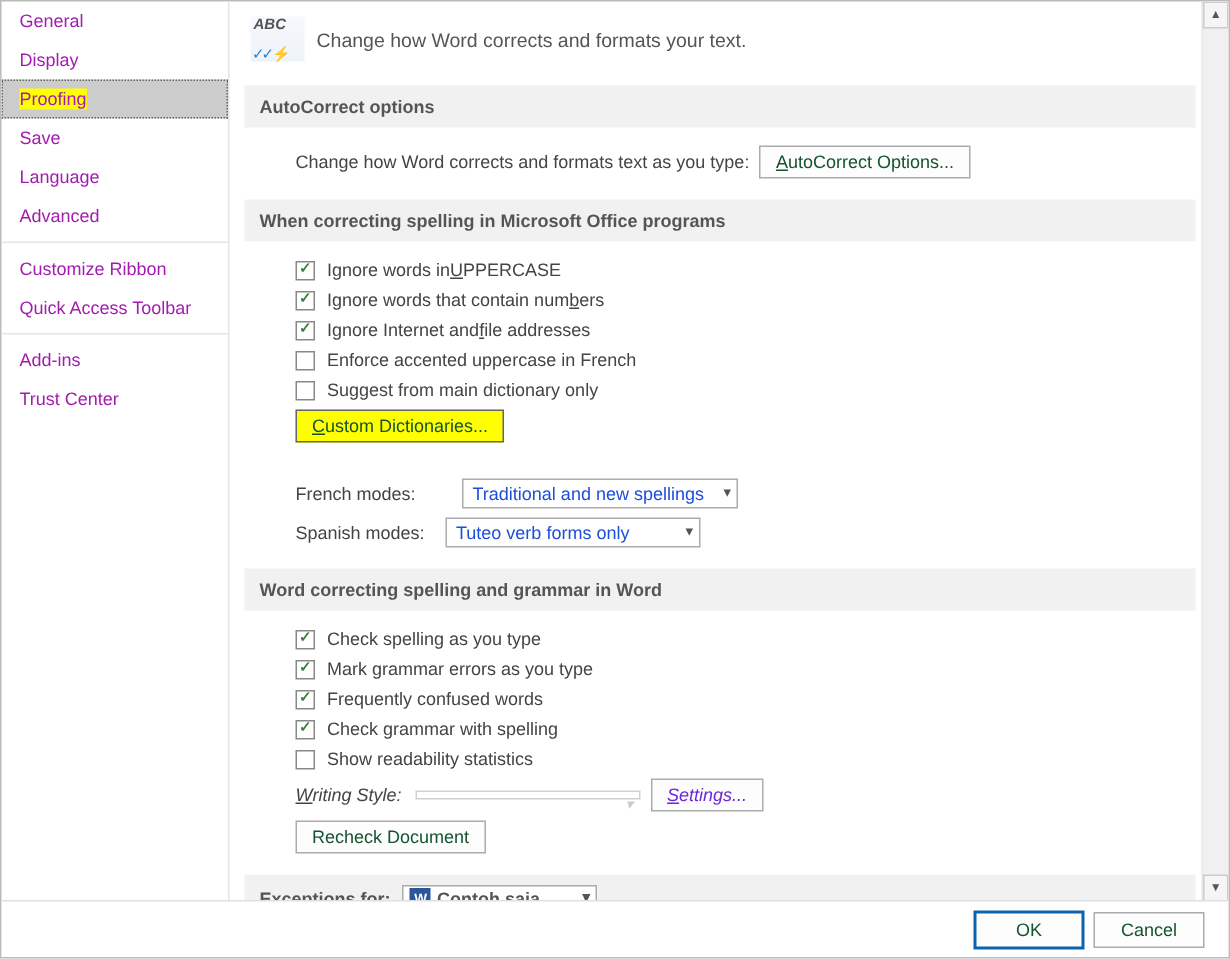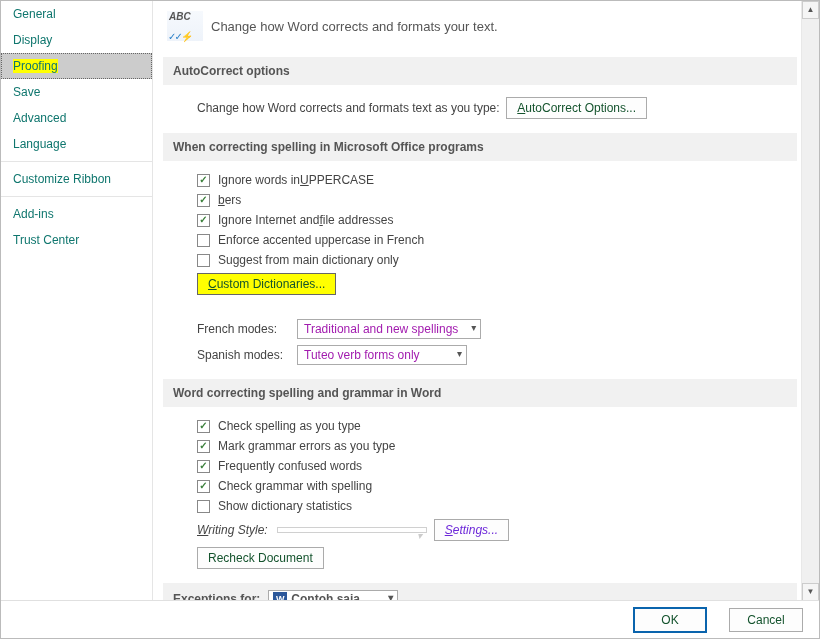--- a/index.html
+++ b/index.html
@@ -1,20 +1,20 @@
 <!DOCTYPE html>
 <html><head>
 <meta charset="utf-8">
 <style>
   * { box-sizing: border-box; font-family: "Segoe UI", Tahoma, sans-serif; font-size: 12px; }
   body { margin: 0; background: #fff; color: #444; }
   .dialog { width: 820px; height: 639px; border: 1px solid #bbb; position: relative; overflow: hidden; }
   .body-area { display: flex; height: 600px; }
   .sidebar { width: 152px; border-right: 1px solid #e5e5e5; padding-top: 0; }
-  .sidebar-item { padding: 6px 10px 6px 12px; cursor: default; color: #0f766e; }
+  .sidebar-item { padding: 6px 10px 6px 12px; cursor: default; color: #a21caf; }
   .sidebar-item.selected { background: #ccc; border: 1px dotted #666; padding: 5px 9px 5px 11px; }
   .sidebar-item.selected .sidebar-text { background: #ffff00; }
   .sidebar-sep { border-top: 1px solid #e5e5e5; margin: 4px 0 4px 0; }
   .main { flex: 1; position: relative; }
   .scroll { position: absolute; top: 0; left: 0; right: 18px; bottom: 0; overflow: hidden; padding: 0 0 0 10px; }
   .scrollbar { position: absolute; right: 0; top: 0; bottom: 0; width: 18px; background: #f0f0f0; border-left: 1px solid #e8e8e8; }
   .scroll-arrow { height: 18px; border: 1px solid #ccc; background: #f5f5f5; text-align: center; font-size: 8px; line-height: 16px; color: #555; }
   .scroll-arrow.down { position: absolute; bottom: 0; left: 0; right: 0; }
   .header-row { display: flex; align-items: center; padding: 10px 8px 16px 4px; }
   .abc-icon { width: 36px; height: 30px; border: 0; margin-right: 8px; background: linear-gradient(#f6f9fd,#eef3fa); position: relative; }
@@ -24,45 +24,46 @@
   .section-head { background: #f1f1f1; padding: 7px 10px; font-weight: bold; color: #555; margin: 0 4px 12px 0; }
   .indent { padding-left: 34px; padding-right: 10px; margin-bottom: 14px; }
   .line { display: flex; align-items: center; margin-bottom: 6px; color: #444; }
   .chk { width: 13px; height: 13px; border: 1px solid #888; margin-right: 8px; background: #fff; display: inline-flex; align-items: center; justify-content: center; font-size: 10px; color: #3a7f3a; }
   .chk.checked::after { content: "✓"; font-weight: bold; line-height: 10px; }
   .underline { text-decoration: underline; }
   .btn { border: 1px solid #ababab; background: #fdfdfd; padding: 3px 10px; cursor: default; color: #14532d; }
   .btn.hl { background: #ffff00; border: 1px solid #666; }
   .btn.primary { border: 2px solid #0a64ad; padding: 2px 9px; }
   .btn.disabled { color: #6d28d9; }
-  .select { border: 1px solid #ababab; background: #fff; padding: 2px 22px 2px 6px; position: relative; color: #a21caf; display: inline-block; min-width: 170px; }
+  .select { border: 1px solid #ababab; background: #fff; padding: 2px 22px 2px 6px; position: relative; color: #1d4ed8; display: inline-block; min-width: 170px; }
   .select::after { content: "▾"; position: absolute; right: 4px; top: 2px; font-size: 10px; color: #555; }
   .select.disabled { color: #aaa; border-color: #d0d0d0; }
   .select.disabled::after { color: #ccc; }
   .lbl { display: inline-block; margin-right: 6px; color: #444; }
-  .footer { position: absolute; left: 0; right: 0; bottom: 0; height: 38px; border-top: 1px solid #e0e0e0; display: flex; justify-content: flex-end; align-items: center; padding-right: 16px; gap: 22px; background: #fff; }
+  .footer { position: absolute; left: 0; right: 0; bottom: 0; height: 38px; border-top: 1px solid #e0e0e0; display: flex; justify-content: flex-end; align-items: center; padding-right: 16px; gap: 6px; background: #fff; }
   .footer .btn { min-width: 74px; text-align: center; padding: 4px 10px; }
   .w-icon { width: 14px; height: 14px; background: #2b579a; display: inline-flex; align-items: center; justify-content: center; color: #fff; font-size: 9px; font-weight: bold; margin-right: 4px; font-family: Arial; }
   .exc-select { border: 1px solid #ababab; background: #fff; padding: 1px 22px 1px 4px; position: relative; min-width: 130px; display: inline-flex; align-items: center; }
   .exc-select::after { content: "▾"; position: absolute; right: 4px; top: 1px; font-size: 10px; color: #555; }
 </style>
 </head>
 <body>
 
 <div class="dialog">
   <div class="body-area">
     <div class="sidebar">
       <div class="sidebar-item"><span class="sidebar-text">General</span></div>
       <div class="sidebar-item"><span class="sidebar-text">Display</span></div>
       <div class="sidebar-item selected"><span class="sidebar-text">Proofing</span></div>
       <div class="sidebar-item"><span class="sidebar-text">Save</span></div>
+      <div class="sidebar-item"><span class="sidebar-text">Language</span></div>
       <div class="sidebar-item"><span class="sidebar-text">Advanced</span></div>
-      <div class="sidebar-item"><span class="sidebar-text">Language</span></div>
       <div class="sidebar-sep"></div>
       <div class="sidebar-item"><span class="sidebar-text">Customize Ribbon</span></div>
+      <div class="sidebar-item"><span class="sidebar-text">Quick Access Toolbar</span></div>
       <div class="sidebar-sep"></div>
       <div class="sidebar-item"><span class="sidebar-text">Add-ins</span></div>
       <div class="sidebar-item"><span class="sidebar-text">Trust Center</span></div>
     </div>
 
     <div class="main">
       <div class="scroll">
 
         <div class="header-row">
           <div class="abc-icon"></div>
@@ -80,41 +81,42 @@
         <div class="section-head">When correcting spelling in Microsoft Office programs</div>
         <div class="indent">
           <div class="line">
               <span class="chk checked"></span>
               <span>Ignore words in </span>
               <span class="underline">U</span>
               <span>PPERCASE</span>
             </div>
           <div class="line">
               <span class="chk checked"></span>
+              <span>Ignore words that contain num</span>
               <span class="underline">b</span>
               <span>ers</span>
             </div>
           <div class="line">
               <span class="chk checked"></span>
               <span>Ignore Internet and </span>
               <span class="underline">f</span>
               <span>ile addresses</span>
             </div>
           <div class="line">
               <span class="chk"></span>
               <span>Enforce accented uppercase in French</span>
             </div>
           <div class="line">
               <span class="chk"></span>
               <span>Suggest from main dictionary only</span>
             </div>
           <div class="line" style="margin-top:4px;">
             <span class="btn hl"><span class="underline">C</span><span>ustom Dictionaries...</span></span>
           </div>
-          <div class="line" style="margin-top:24px;">
+          <div class="line" style="margin-top:24px;gap:11px;">
             <span class="lbl" style="width:94px;">French modes:</span>
             <span class="select"><span>Traditional and new spellings</span></span>
           </div>
           <div class="line">
             <span class="lbl" style="width:94px;">Spanish modes:</span>
             <span class="select"><span>Tuteo verb forms only</span></span>
           </div>
         </div>
 
         <div class="section-head">Word correcting spelling and grammar in Word</div>
@@ -130,21 +132,21 @@
           <div class="line">
               <span class="chk checked"></span>
               <span>Frequently confused words</span>
             </div>
           <div class="line">
               <span class="chk checked"></span>
               <span>Check grammar with spelling</span>
             </div>
           <div class="line">
               <span class="chk"></span>
-              <span>Show dictionary statistics</span>
+              <span>Show readability statistics</span>
             </div>
           <div class="line" style="margin-top:6px;font-style:italic;">
             <span class="lbl"><span class="underline">W</span><span>riting Style:</span></span>&nbsp;
             <span class="select disabled" style="min-width:150px;"><span></span></span>&nbsp;&nbsp;
             <span class="btn disabled"><span class="underline">S</span><span>ettings...</span></span>
           </div>
           <div class="line" style="margin-top:6px;">
             <span class="btn">Recheck Document</span>
           </div>
         </div>

